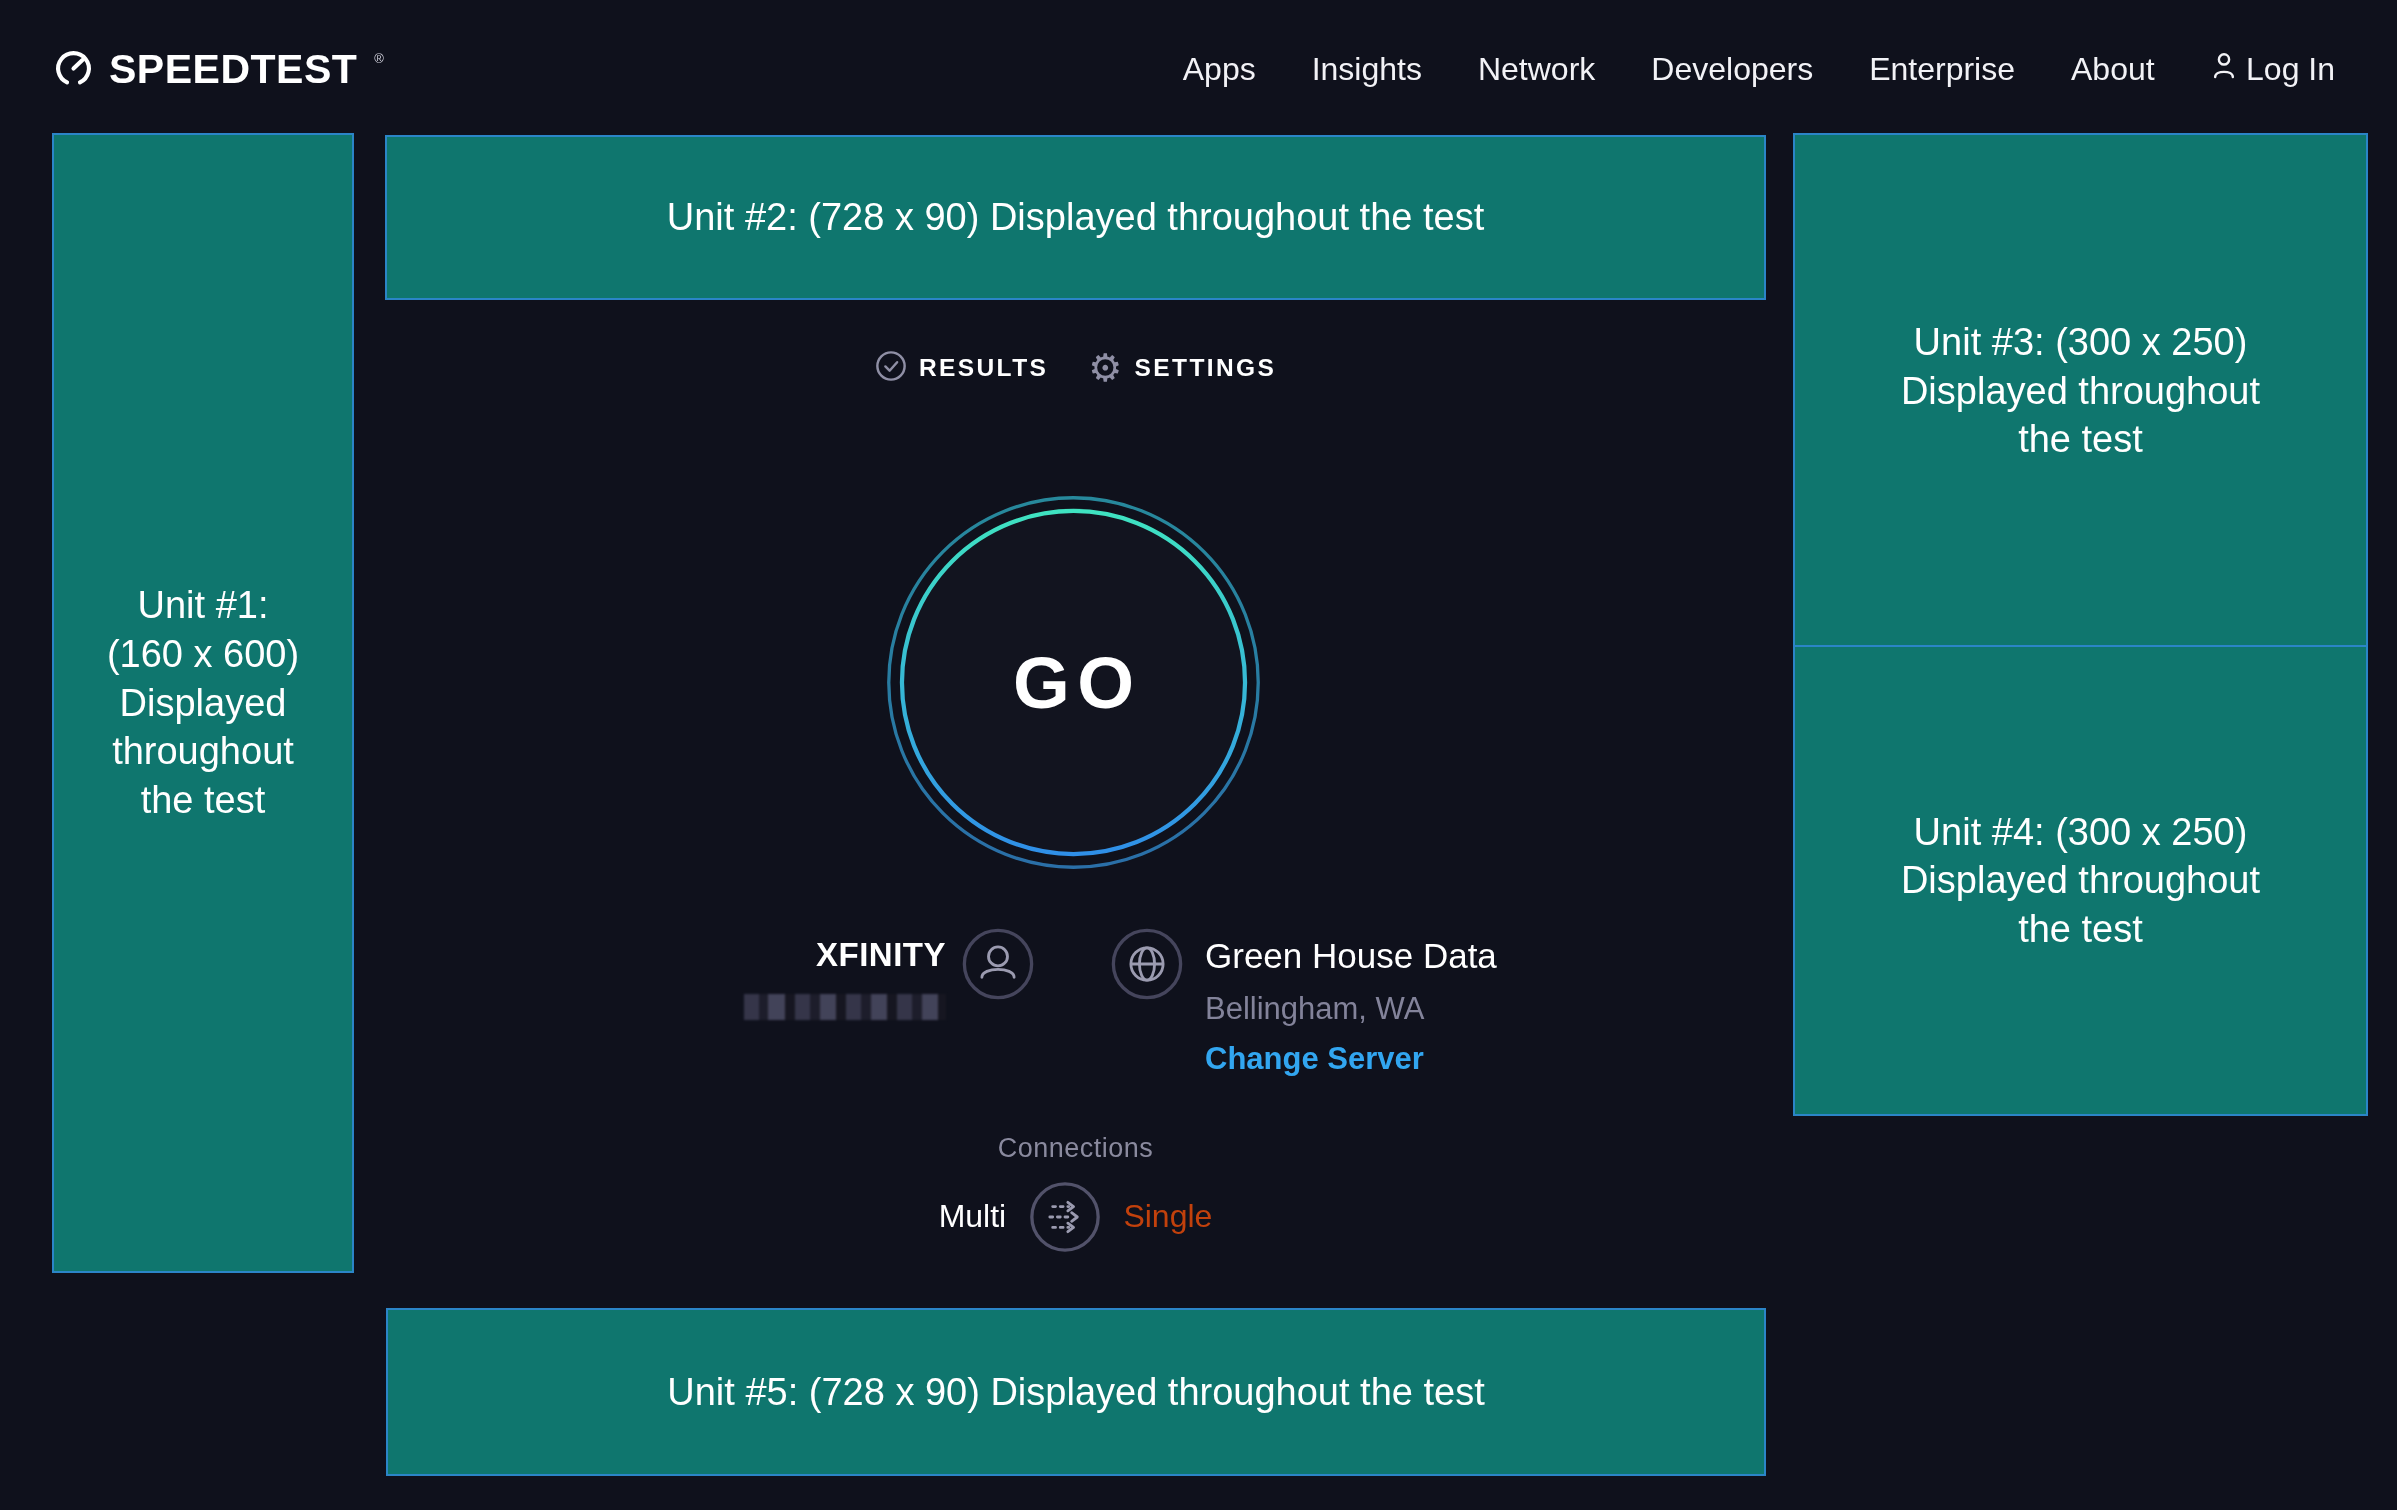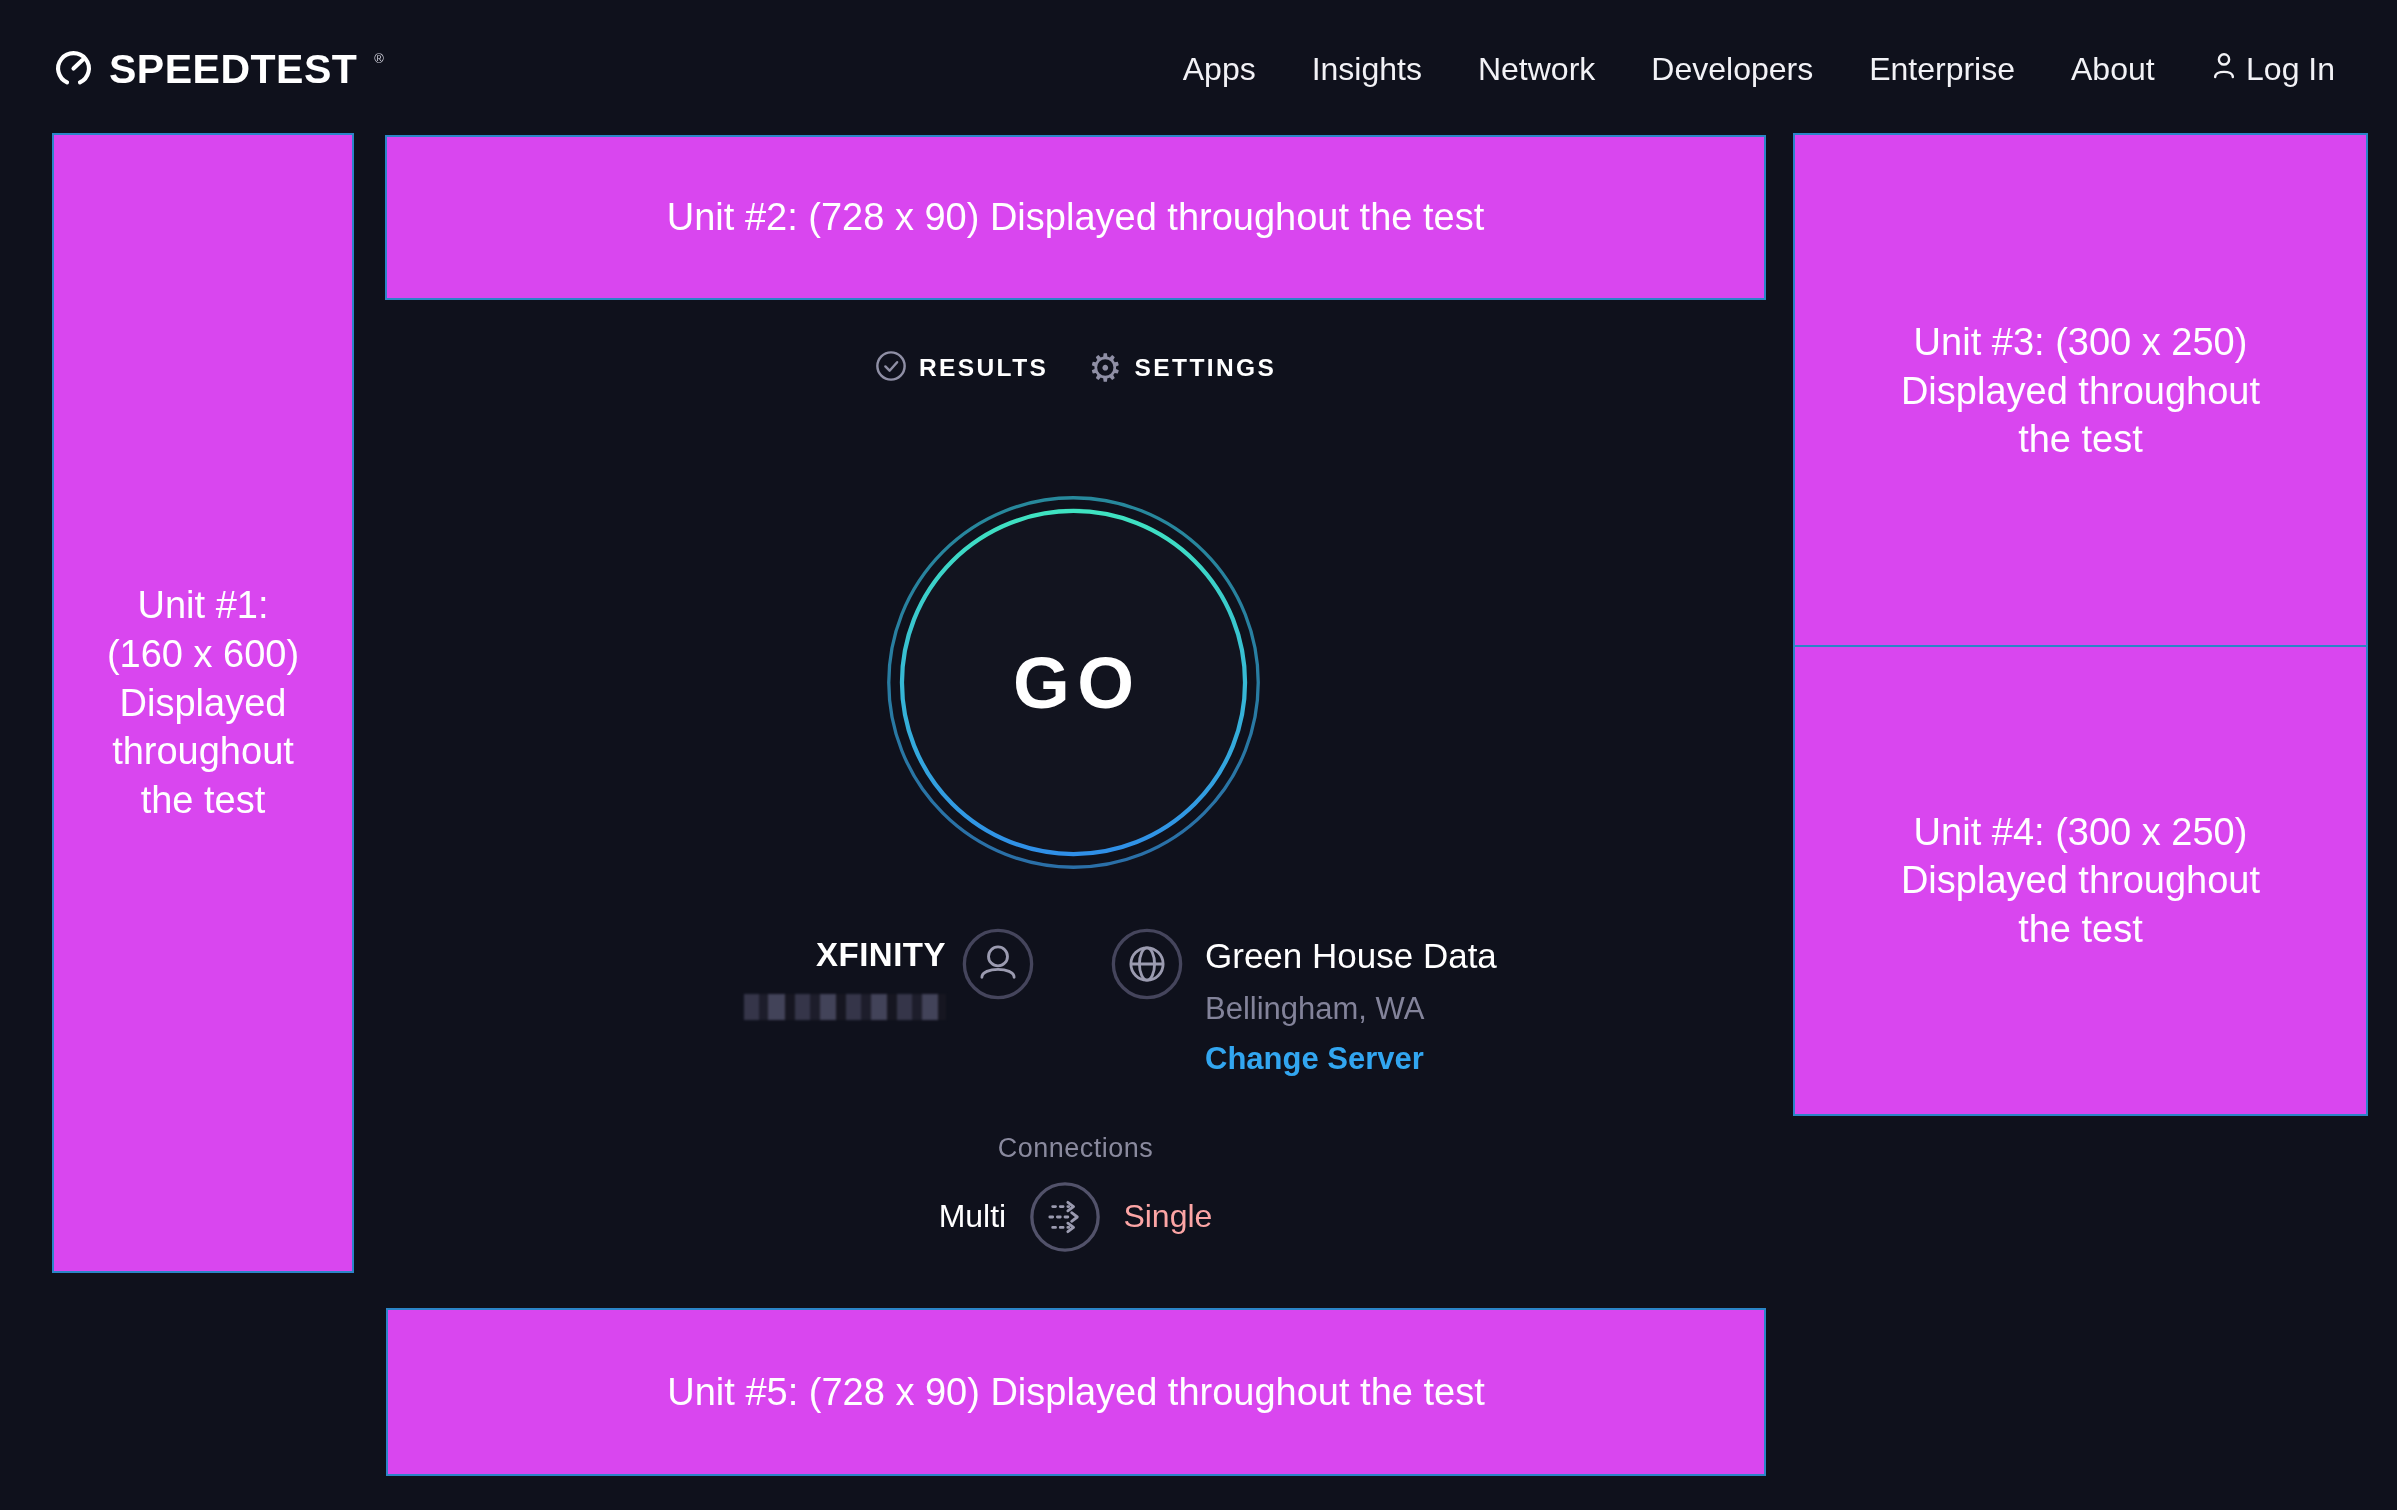--- a/index.html
+++ b/index.html
@@ -11,21 +11,21 @@
   
   .header { position:absolute; top:0; left:0; width:2397px; height:132px;
     display:flex; align-items:center; padding:6px 62px 0 53px; }
   .logo { display:flex; align-items:center; gap:15px; }
   .logo-text { font-size:41px; font-weight:700; letter-spacing:0.5px; color:#fff; }
   .logo-tm { font-size:13px; color:#cfcfda; align-self:flex-start; margin-top:5.6px; margin-left:1.9px; }
   .nav { margin-left:auto; display:flex; align-items:center; gap:56px; }
   .nav-link { font-size:32px; color:#f2f2f6; cursor:pointer; }
   .login { display:flex; align-items:center; gap:9.4px; font-size:32px; color:#f2f2f6; cursor:pointer; }
   
-  .ad { position:absolute; background:#d946ef; border:2.8px solid #2b85c7;
+  .ad { position:absolute; background:#0f766e; border:2.8px solid #2b85c7;
     display:flex; align-items:center; justify-content:center; text-align:center;
     color:#ffffff; font-size:38px; line-height:1.28; white-space:pre-line; }
   .ad-1 { left:52px;  top:133px;  width:302px;  height:1140px; }
   .ad-2 { left:385px; top:135px;  width:1381px; height:165px;  }
   .ad-3 { left:1793px;top:133px;  width:575px;  height:516px;text-align:center;  }
   .ad-4 { left:1793px;top:645px;  width:575px;  height:471px;  }
   .ad-5 { left:386px; top:1308px; width:1380px; height:168px;  }
   
   .tabs { position:absolute; left:385px; top:347px; width:1381px; height:41px;
     display:flex; align-items:center; justify-content:center; gap:40px; }
@@ -50,21 +50,21 @@
   .globe-wrap  { left:1111px; top:928px; }
   .server-name { position:absolute; left:1205px; top:936px; font-size:35px; font-weight:400; color:#ffffff; }
   .server-loc  { position:absolute; left:1205px; top:991px; font-size:31px; color:#83839a; }
   .server-change { position:absolute; left:1205px; top:1041px; font-size:31px; font-weight:700;
     color:#32a6f0; cursor:pointer; }
   
   .conn-label { position:absolute; left:385px; top:1133px; width:1381px; text-align:center;
     font-size:27px; letter-spacing:0.5px; color:#8a8a9e; }
   .conn-row { position:absolute; left:385px; top:1179px; width:1381px; height:75px;
     display:flex; align-items:center; justify-content:center; gap:22.6px; }
-  .conn-opt { font-size:32px; color:#fca5a5; cursor:pointer; }
+  .conn-opt { font-size:32px; color:#c2410c; cursor:pointer; }
   .conn-opt.selected { color:#ffffff; font-weight:500; }
   .conn-toggle { width:72px; height:72px; cursor:pointer; }
 </style>
 </head>
 <body>
 
 <div class="page">
 
   <div class="header">
     <div class="logo">

